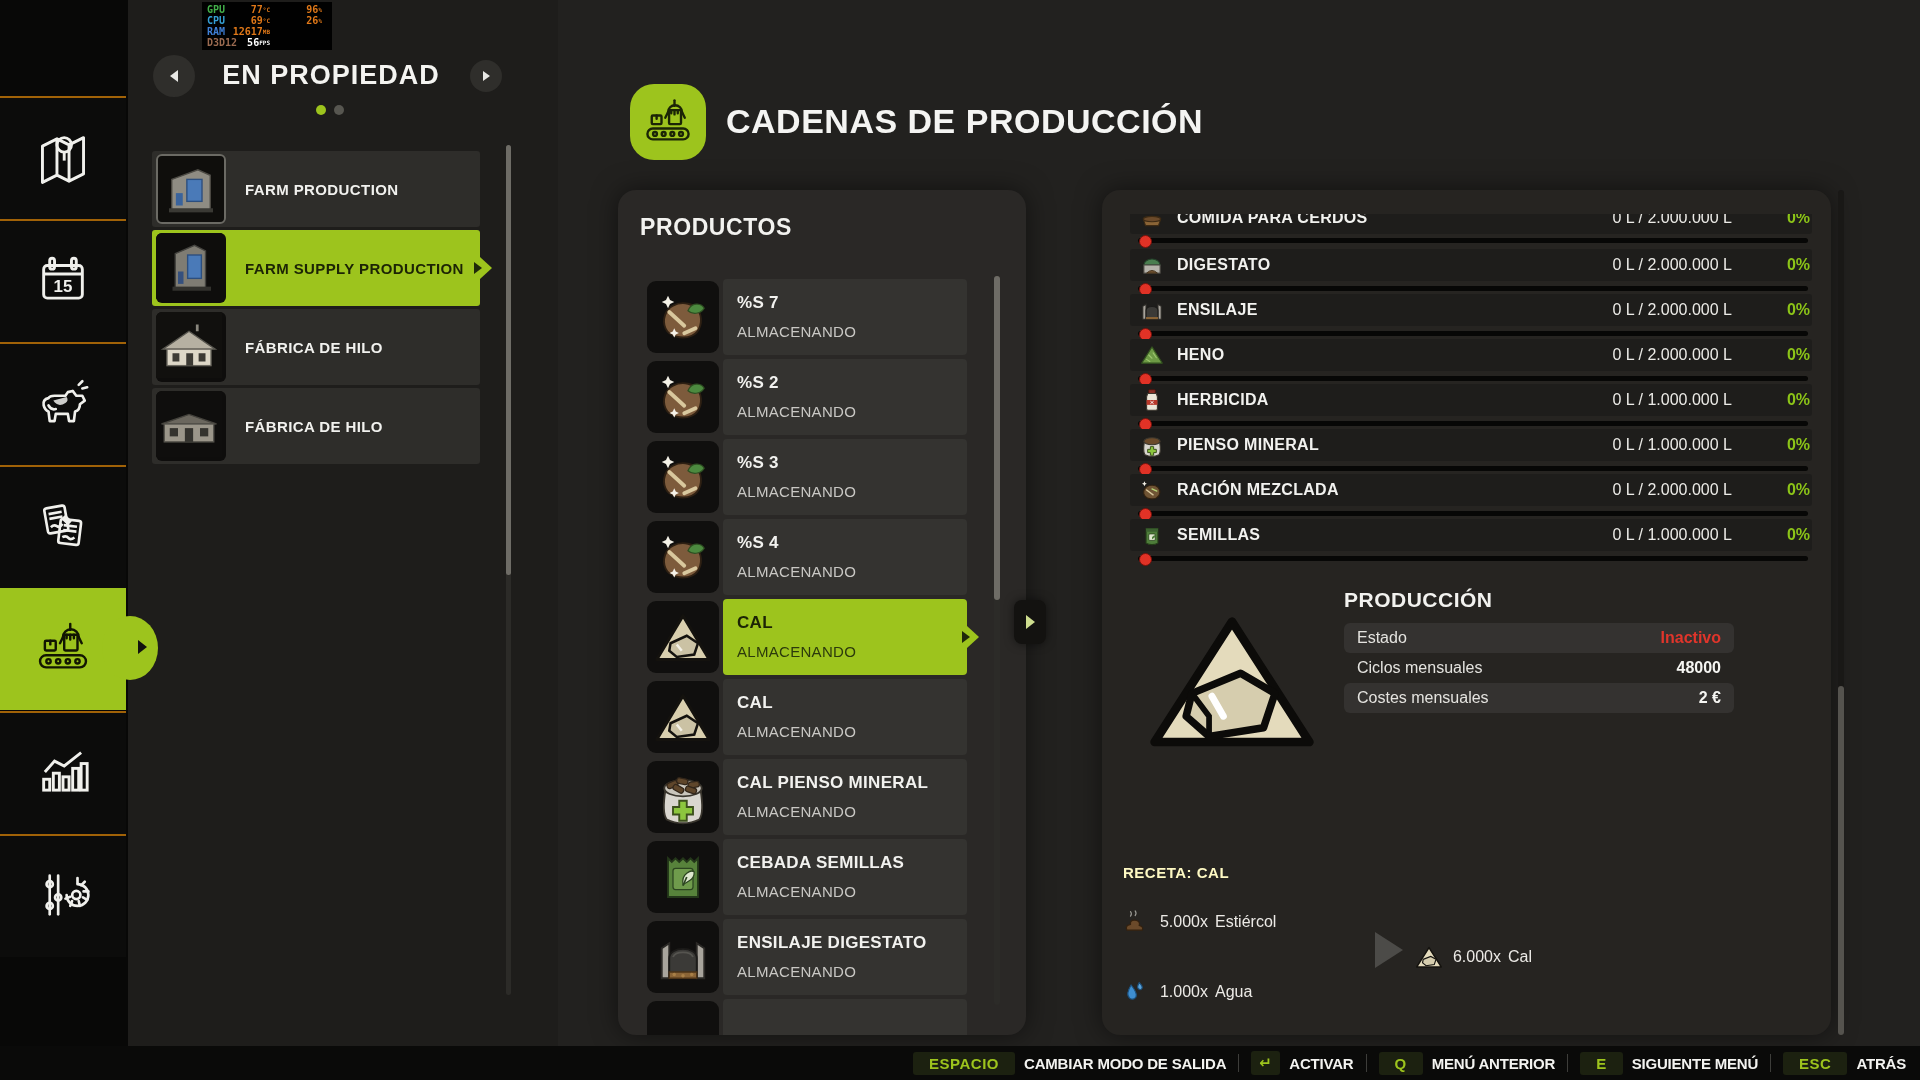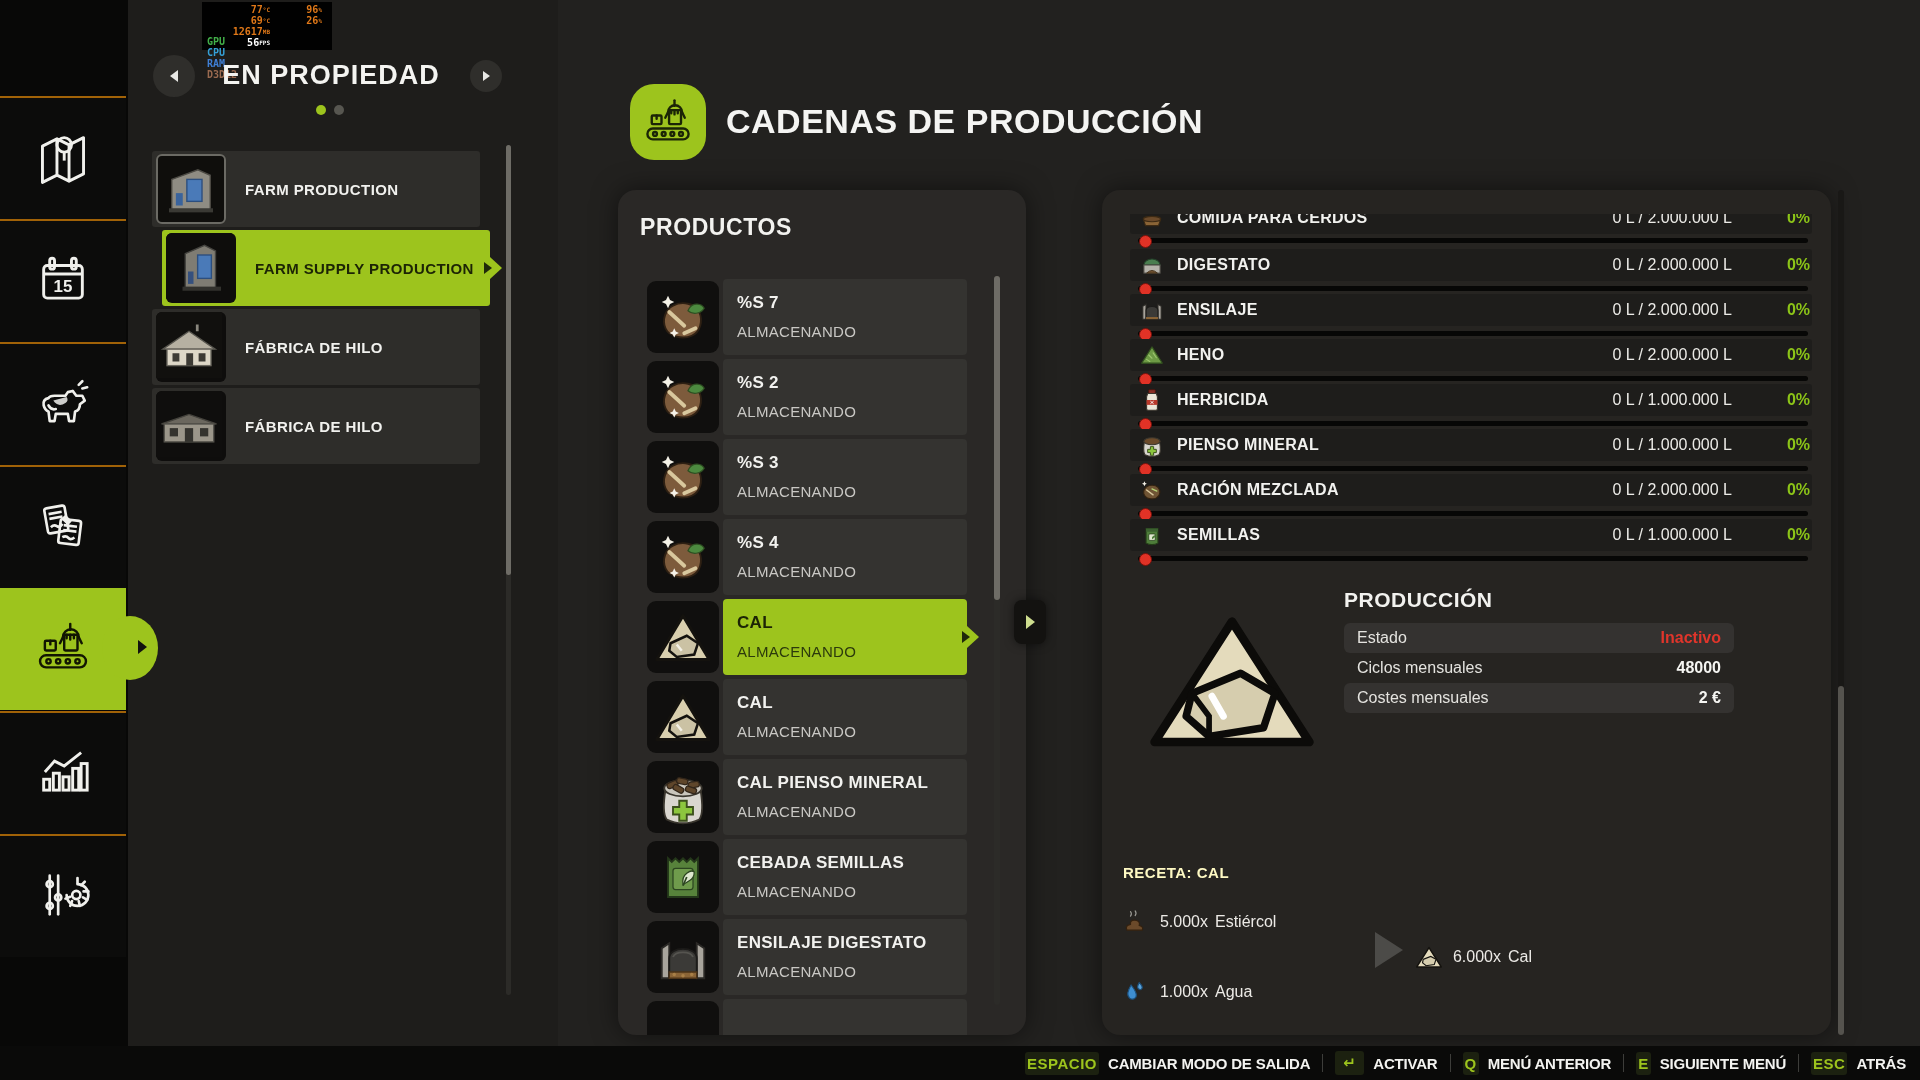--- a/index.html
+++ b/index.html
@@ -13,38 +13,38 @@
   
   .sidebar{left:0;top:0;width:128px;height:1080px;background:#080807;}
   .tile{left:0;width:126px;height:121px;background:#0c0c0b;border-top:2px solid #a16207;display:flex;align-items:center;justify-content:center;}
   .tile.selected{background:#9dc41d;border-top:1px solid #9dc41d;}
   .tab-bump{left:102px;top:616px;width:56px;height:64px;background:#9dc41d;border-radius:50%;}
   .bump-arrow{left:138px;top:640px;width:0;height:0;border-left:9px solid #12120f;border-top:7px solid transparent;border-bottom:7px solid transparent;}
 
   
   .perf{left:202px;top:2px;width:130px;height:46px;background:rgba(0,0,0,.94);font-family:"DejaVu Sans Mono",monospace;font-weight:bold;font-size:10px;line-height:11px;padding-top:2px;}
   .perf-row{position:relative;height:11px;}
-  .p-lab{position:absolute;left:5px;margin-top:32px;}
+  .p-lab{position:absolute;left:5px;}
   .p-val{position:absolute;left:22px;width:46px;text-align:right;color:#e07818;}
   .p-unit{font-size:6px;vertical-align:top;}
   .p-v2{position:absolute;left:76px;width:44px;text-align:right;color:#e07818;}
   .c-gpu{color:#43b04a}.c-cpu{color:#35a0d6}.c-ram{color:#3f7fd6}.c-api{color:#9a6a50}.c-white{color:#fff}
 
   
   .owned-title{left:200px;top:60px;width:262px;text-align:center;color:#f4f4f1;font-size:27px;font-weight:bold;letter-spacing:1px;}
   .nav-circle{background:#2f2e2b;border-radius:50%;display:flex;align-items:center;justify-content:center;}
   .tri-l{width:0;height:0;border-right:8px solid #e8e8e5;border-top:6px solid transparent;border-bottom:6px solid transparent;}
   .tri-r{width:0;height:0;border-left:7px solid #e8e8e5;border-top:5px solid transparent;border-bottom:5px solid transparent;}
   .dot{width:10px;height:10px;border-radius:50%;}
 
   
   .b-item{left:152px;width:328px;height:76px;background:#2e2d2a;border-radius:3px;}
   .b-item .thumb{position:absolute;left:4px;top:3px;width:70px;height:70px;background:#0e0d0c;border-radius:6px;overflow:hidden;}
   .b-item .b-label{position:absolute;left:93px;top:0;height:100%;display:flex;align-items:center;color:#f1f1ee;font-size:15px;font-weight:bold;letter-spacing:.4px;}
-  .b-item.selected{background:#9dc41d;margin-left:10px;}
+  .b-item.selected{background:#9dc41d;}
   .b-item.selected .b-label{color:#1c2405;}
   .b-tip{position:absolute;right:-12px;top:50%;margin-top:-11px;width:0;height:0;border-left:12px solid #9dc41d;border-top:11px solid transparent;border-bottom:11px solid transparent;}
   .b-mini-arrow{position:absolute;right:-2px;top:50%;margin-top:-6px;width:0;height:0;border-left:8px solid #20290a;border-top:6px solid transparent;border-bottom:6px solid transparent;}
   .vscroll{background:#2c2b28;border-radius:3px;}
   .vthumb{position:absolute;left:0;width:100%;background:#6e6c66;border-radius:3px;}
 
   
   .hdr-icon{left:630px;top:84px;width:76px;height:76px;background:#9dc41d;border-radius:24px;display:flex;align-items:center;justify-content:center;}
   .page-title{left:726px;top:102px;color:#f4f4f2;font-size:34px;font-weight:600;letter-spacing:.5px;}
 
@@ -88,21 +88,21 @@
   .ing-row{left:18px;width:330px;height:30px;display:flex;align-items:center;}
   .ing-icon{width:28px;height:28px;flex:0 0 28px;}
   .ing-qty{width:60px;text-align:right;color:#eceae6;font-size:16px;}
   .ing-name{margin-left:7px;color:#eceae6;font-size:16px;}
   .out-arrow{left:273px;top:742px;width:0;height:0;border-left:28px solid #4c4b48;border-top:18px solid transparent;border-bottom:18px solid transparent;}
   .out-group{left:313px;top:752px;height:30px;display:flex;align-items:center;}
 
   
   .hotbar{left:0;bottom:0;width:1920px;height:34px;background:#0a0a09;display:flex;align-items:center;justify-content:flex-end;gap:12px;padding-right:14px;box-sizing:border-box;}
   .hb{display:flex;align-items:center;gap:9px;}
-  .key{background:#1c2110;color:#9dc41d;font-weight:bold;font-size:15px;padding:3px 2px;border-radius:3px;letter-spacing:.5px;}
+  .key{background:#1c2110;color:#9dc41d;font-weight:bold;font-size:15px;padding:3px 16px;border-radius:3px;letter-spacing:.5px;}
   .key.enter{font-family:"DejaVu Sans",sans-serif;padding:3px 8px;}
   .hb-label{color:#f3f3f0;font-weight:bold;font-size:15px;letter-spacing:-0.2px;}
   .hb-sep{width:1px;height:18px;background:#3d3d3a;}
 </style>
 </head>
 <body>
 
 <div id="screen">
   <div class="abs left-strip"></div>
 

